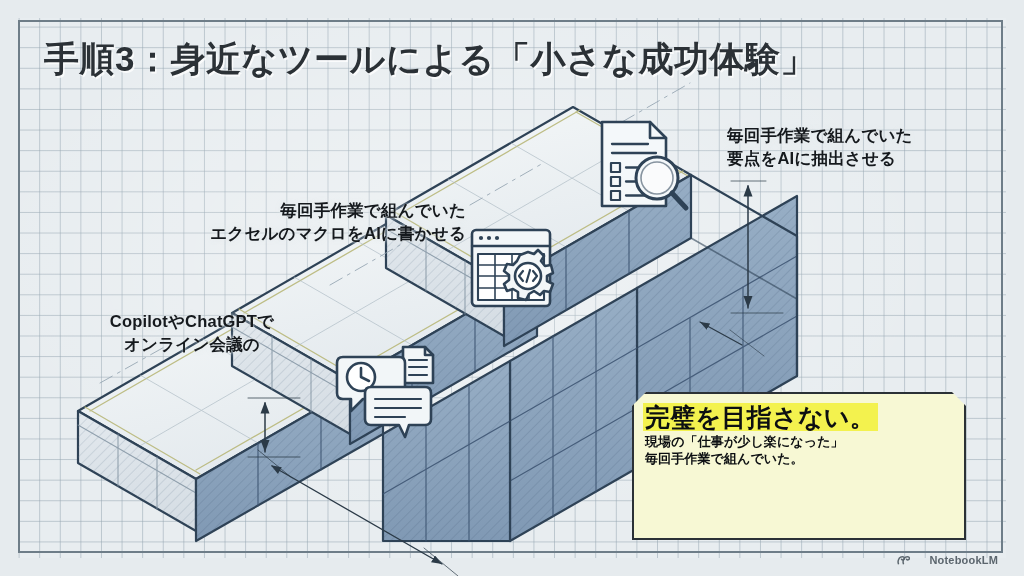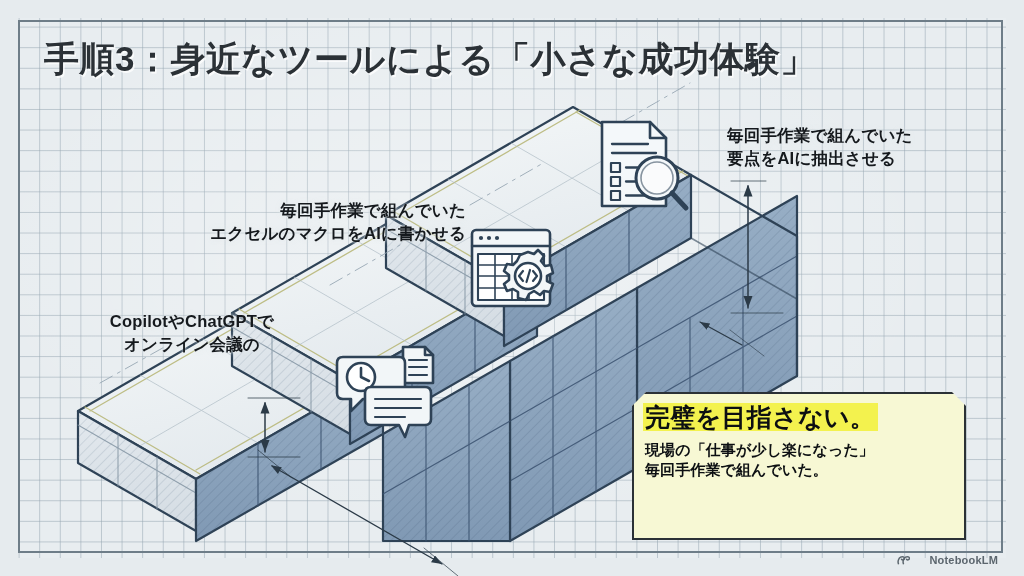--- a/index.html
+++ b/index.html
@@ -116,22 +116,21 @@
     display: inline;
     font-size: 25px;
     font-weight: 700;
     color: #0c0f12;
     background: #f3f24e;
     box-shadow: 3px 0 0 #f3f24e, -2px 0 0 #f3f24e;
     line-height: 1.24;
     letter-spacing: 0.3px;
   }
   .callout-body {
-    margin-top: 7px;
-    font-size: 15px;
+    font-size: 13px;
     font-weight: 700;
     color: #0c0f12;
     line-height: 1.33;
     letter-spacing: 0.1px;
   }
   .callout-body div { white-space: nowrap; }
 
   
   .watermark {
     position: absolute;

